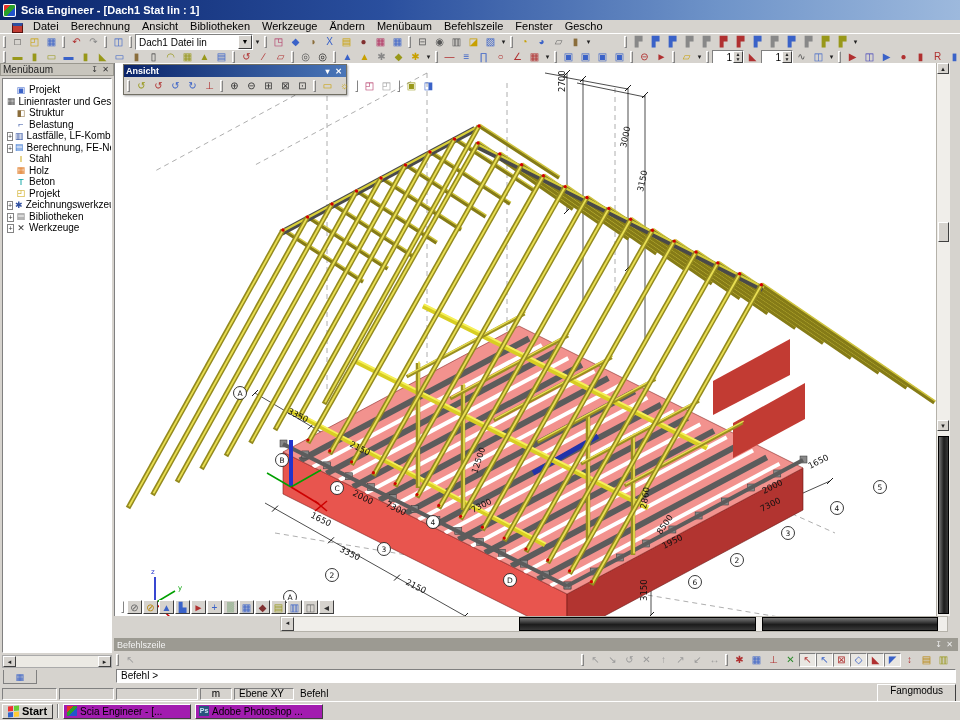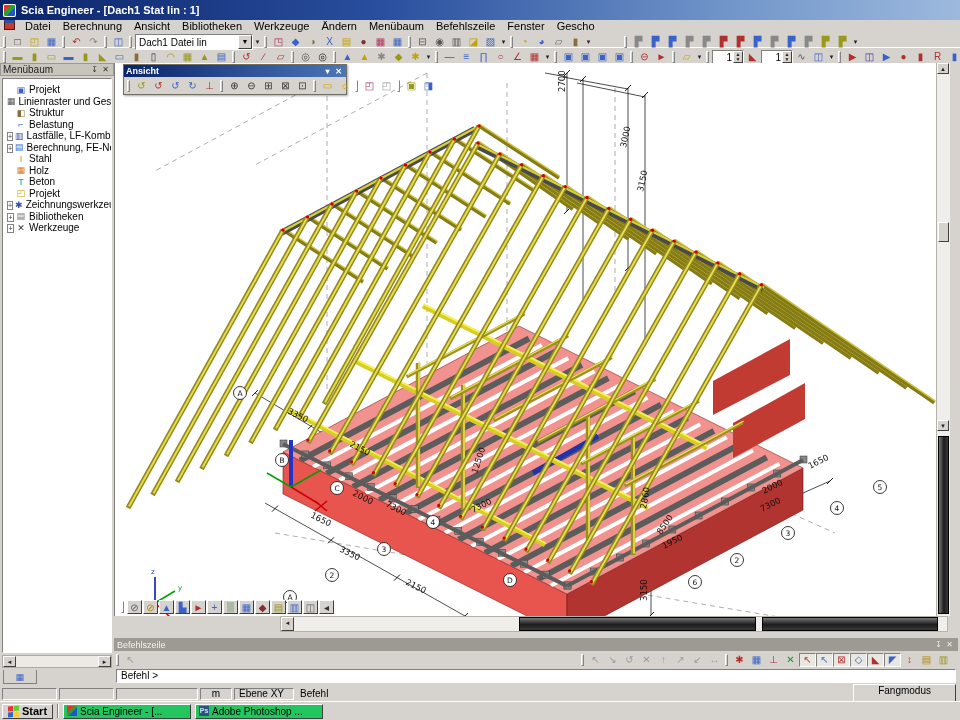--- a/index.html
+++ b/index.html
@@ -1,21 +1,21 @@
 <!DOCTYPE html>
 <html><head>
 <meta charset="utf-8">
 <style>
   *{box-sizing:border-box;margin:0;padding:0}
   html,body{width:960px;height:720px;overflow:hidden}
   body{font-family:"Liberation Sans",sans-serif;font-size:11px;background:#D6D3CE;position:relative;color:#000}
   
   .titlebar{position:absolute;left:0;top:0;width:960px;height:20px;background:linear-gradient(90deg,#0a246a 0%,#2a4f9e 40%,#6f94c9 75%,#9db9dd 100%);color:#fff;font-weight:bold;display:flex;align-items:center;gap:5px;padding-left:3px}
   .app-icon{width:13px;height:13px;background:linear-gradient(135deg,#e63329 32%,#2aa02a 32% 58%,#2255cc 58%);border-radius:2px;box-shadow:0 0 0 1px #fff inset}
-  .menubar{position:absolute;left:0;top:20px;width:960px;height:28px;display:flex;align-items:flex-start;padding-left:2px;border-bottom:1px solid #fff}
+  .menubar{position:absolute;left:0;top:20px;width:960px;height:14px;display:flex;align-items:flex-end;padding-left:10px;border-bottom:1px solid #fff}
   .mdi-icon{width:11px;height:10px;background:#c23b33;border:1px solid #5a1410;border-top:3px solid #2f4fa0;margin:0 4px 0 2px}
   .menu-item{padding:0 6px;height:13px;line-height:13px}
   
   .tbrow{position:absolute;left:0;width:960px;display:flex;align-items:center;overflow:hidden;padding-left:1px}
   #rowA{top:34px;height:16px}
   #rowB{top:50px;height:14px}
   .tb-group{display:flex;align-items:center;height:100%}
   .grip{width:3px;height:12px;margin:0 3px 0 2px;border-left:1px solid #fff;border-top:1px solid #fff;border-right:1px solid #848484;border-bottom:1px solid #848484}
   .tbtn{width:17px;height:14px;font-size:10px;line-height:13px;text-align:center;overflow:hidden}
   .tbtn.pressed{border:1px solid;border-color:#808080 #fff #fff #808080;background:#e9e7e2;line-height:11px}
@@ -54,27 +54,27 @@
   .vthumb{position:absolute;left:1px;width:11px;background:#D6D3CE;border:1px solid;border-color:#fff #404040 #404040 #fff}
   
   .cmd-hdr{position:absolute;left:114px;top:638px;width:844px;height:13px;background:#9c9a92;color:#f2f2f2;font-size:9px;display:flex;align-items:center;padding:0 3px}
   .cmd-hdr .ph-btn{color:#eee}
   .cmd-tools{position:absolute;left:114px;top:652px;width:844px;height:16px;display:flex;align-items:center}
   .cmd-tools .right-icons{margin-left:auto;display:flex;align-items:center;margin-right:6px}
   .cmd-input{position:absolute;left:116px;top:669px;width:840px;height:14px;background:#fff;border:1px solid;border-color:#808080 #fff #fff #808080;font-size:10px;padding-left:4px;line-height:12px}
   
   .statusbar{position:absolute;left:0;top:686px;width:960px;height:15px;background:#D6D3CE;display:flex;align-items:center;gap:2px;padding:0 2px;font-size:10px}
   .st-cell{height:12px;border:1px solid;border-color:#808080 #fff #fff #808080;padding:0 4px;line-height:10px}
-  .st-btn{height:20px;border:1px solid;border-color:#fff #404040 #404040 #fff;padding:0 24px;line-height:11px;margin-left:auto}
+  .st-btn{height:20px;border:1px solid;border-color:#fff #404040 #404040 #fff;padding:0 12px;line-height:11px;margin-left:auto}
   .taskbar{position:absolute;left:0;top:701px;width:960px;height:19px;background:#D6D3CE;border-top:1px solid #fff;display:flex;align-items:center;gap:4px;padding:0 2px}
   .start-btn{height:15px;display:flex;align-items:center;gap:3px;font-weight:bold;border:1px solid;border-color:#fff #404040 #404040 #fff;padding:0 5px;background:#D6D3CE}
   .flag{width:11px;height:11px;display:grid;grid-template-columns:5px 5px;grid-template-rows:5px 5px;gap:1px;transform:skewY(-6deg)}
   .flag i:nth-child(1){background:#e33} .flag i:nth-child(2){background:#6c3}
   .flag i:nth-child(3){background:#36c} .flag i:nth-child(4){background:#fc3}
-  .task-btn{height:15px;width:128px;display:flex;align-items:center;gap:3px;border:1px solid;border-color:#fff #404040 #404040 #fff;padding:0 3px;background:#22c55e;white-space:nowrap;overflow:hidden;font-size:10px}
+  .task-btn{height:15px;width:128px;display:flex;align-items:center;gap:3px;border:1px solid;border-color:#fff #404040 #404040 #fff;padding:0 3px;background:#a21caf;white-space:nowrap;overflow:hidden;font-size:10px}
   .t-ico{width:10px;height:10px;flex:none}
   .t-scia{background:linear-gradient(135deg,#e63329 35%,#2aa02a 35% 60%,#2255cc 60%)}
   .t-ps{background:#28547e;color:#cfe3f5;font-size:7px;line-height:10px;text-align:center;font-weight:bold}
 </style>
 </head>
 <body>
 
 <div class="titlebar">
   <span class="app-icon"></span>
   <span>Scia Engineer - [Dach1 Stat lin : 1]</span>

